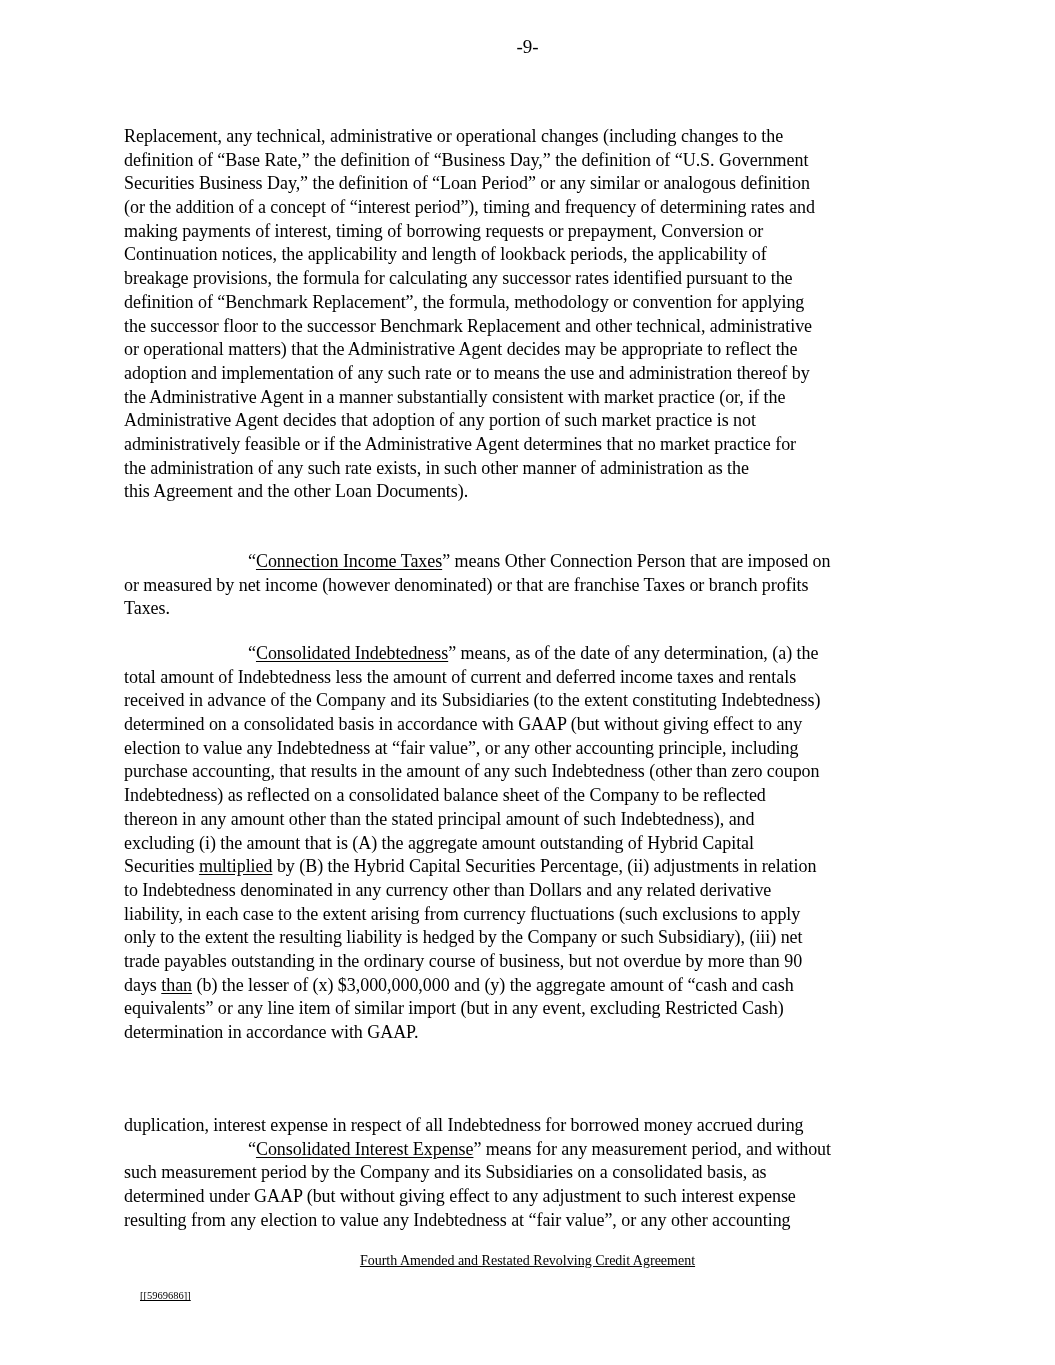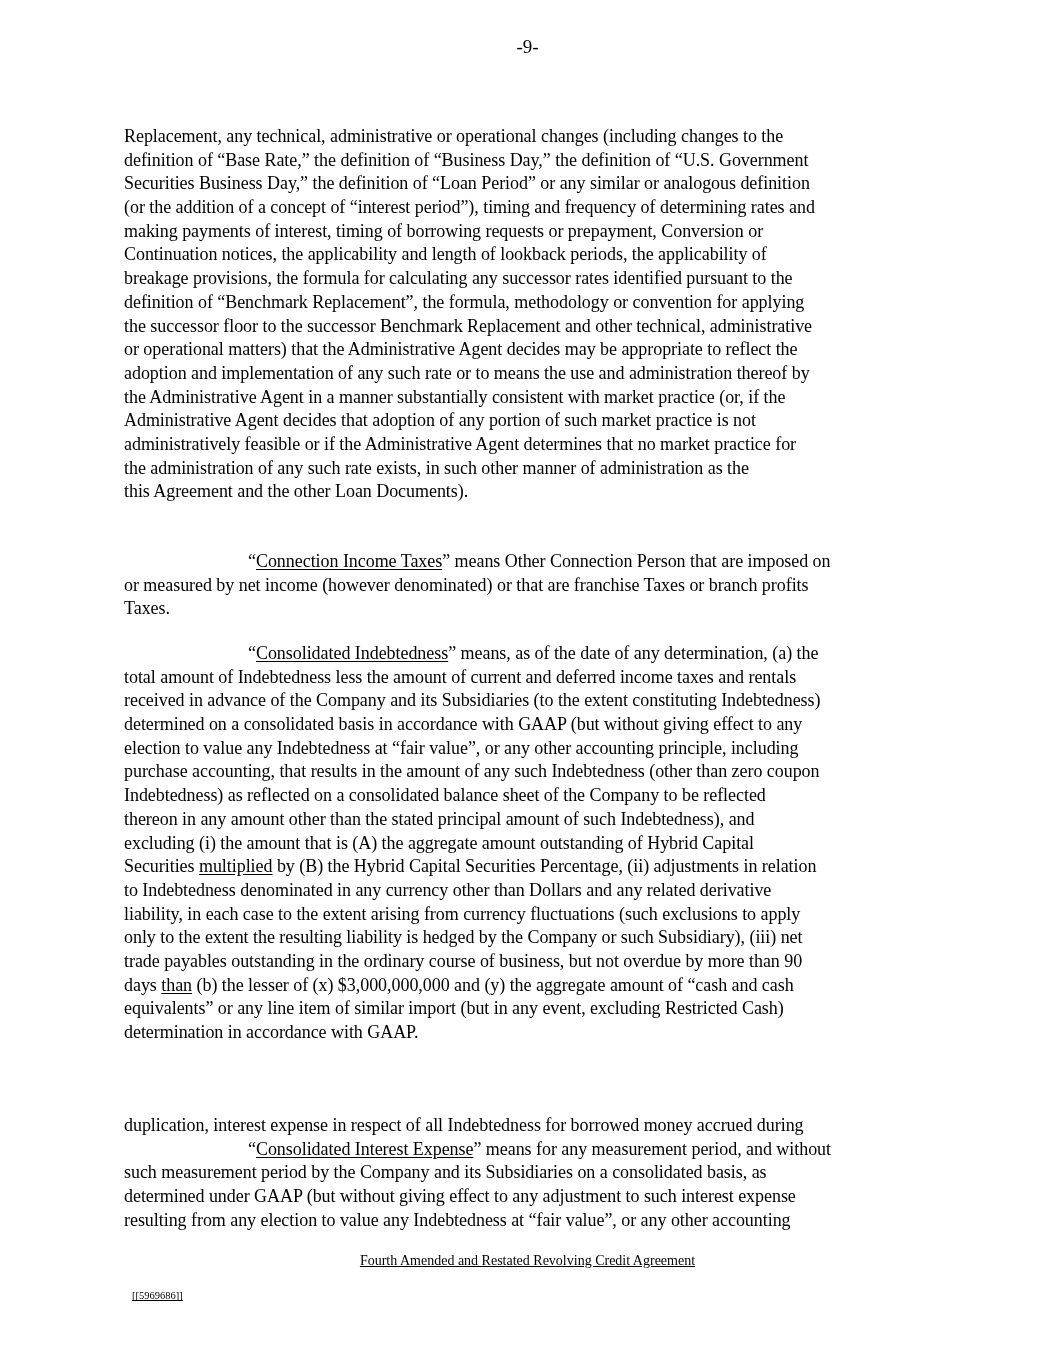--- a/index.html
+++ b/index.html
@@ -5,21 +5,21 @@
     html, body { margin: 0; padding: 0; background: #ffffff; }
     body { width: 1055px; height: 1365px; position: relative; overflow: hidden;
            font-family: "Liberation Serif", "DejaVu Serif", serif; color: #000; }
     .page-num { position: absolute; top: 36px; left: 0; width: 1055px; text-align: center; font-size: 19px; }
     .para { position: absolute; left: 124px; width: 812px; }
     .line { display: block; height: 23.7px; line-height: 23.7px; font-size: 18px; white-space: nowrap; letter-spacing: -0.05px; }
     .indent { padding-left: 124px; }
     u { text-decoration: underline; text-underline-offset: 2px; }
     .footer-title { position: absolute; top: 1253px; left: 0; width: 1055px; text-align: center; font-size: 14px; }
     .footer-title span { text-decoration: underline; }
-    .doc-id { position: absolute; top: 1290px; left: 132px; font-size: 10.5px; text-decoration: underline; }
+    .doc-id { position: absolute; top: 1290px; left: 140px; font-size: 10.5px; text-decoration: underline; }
   </style>
 </head>
 <body>
 
 <div class="page-num">-9-</div>
 
 <div class="para" style="top:125px;">
   <span class="line">Replacement, any technical, administrative or operational changes (including changes to the</span>
   <span class="line">definition of “Base Rate,” the definition of “Business Day,” the definition of “U.S. Government</span>
   <span class="line">Securities Business Day,” the definition of “Loan Period” or any similar or analogous definition</span>

